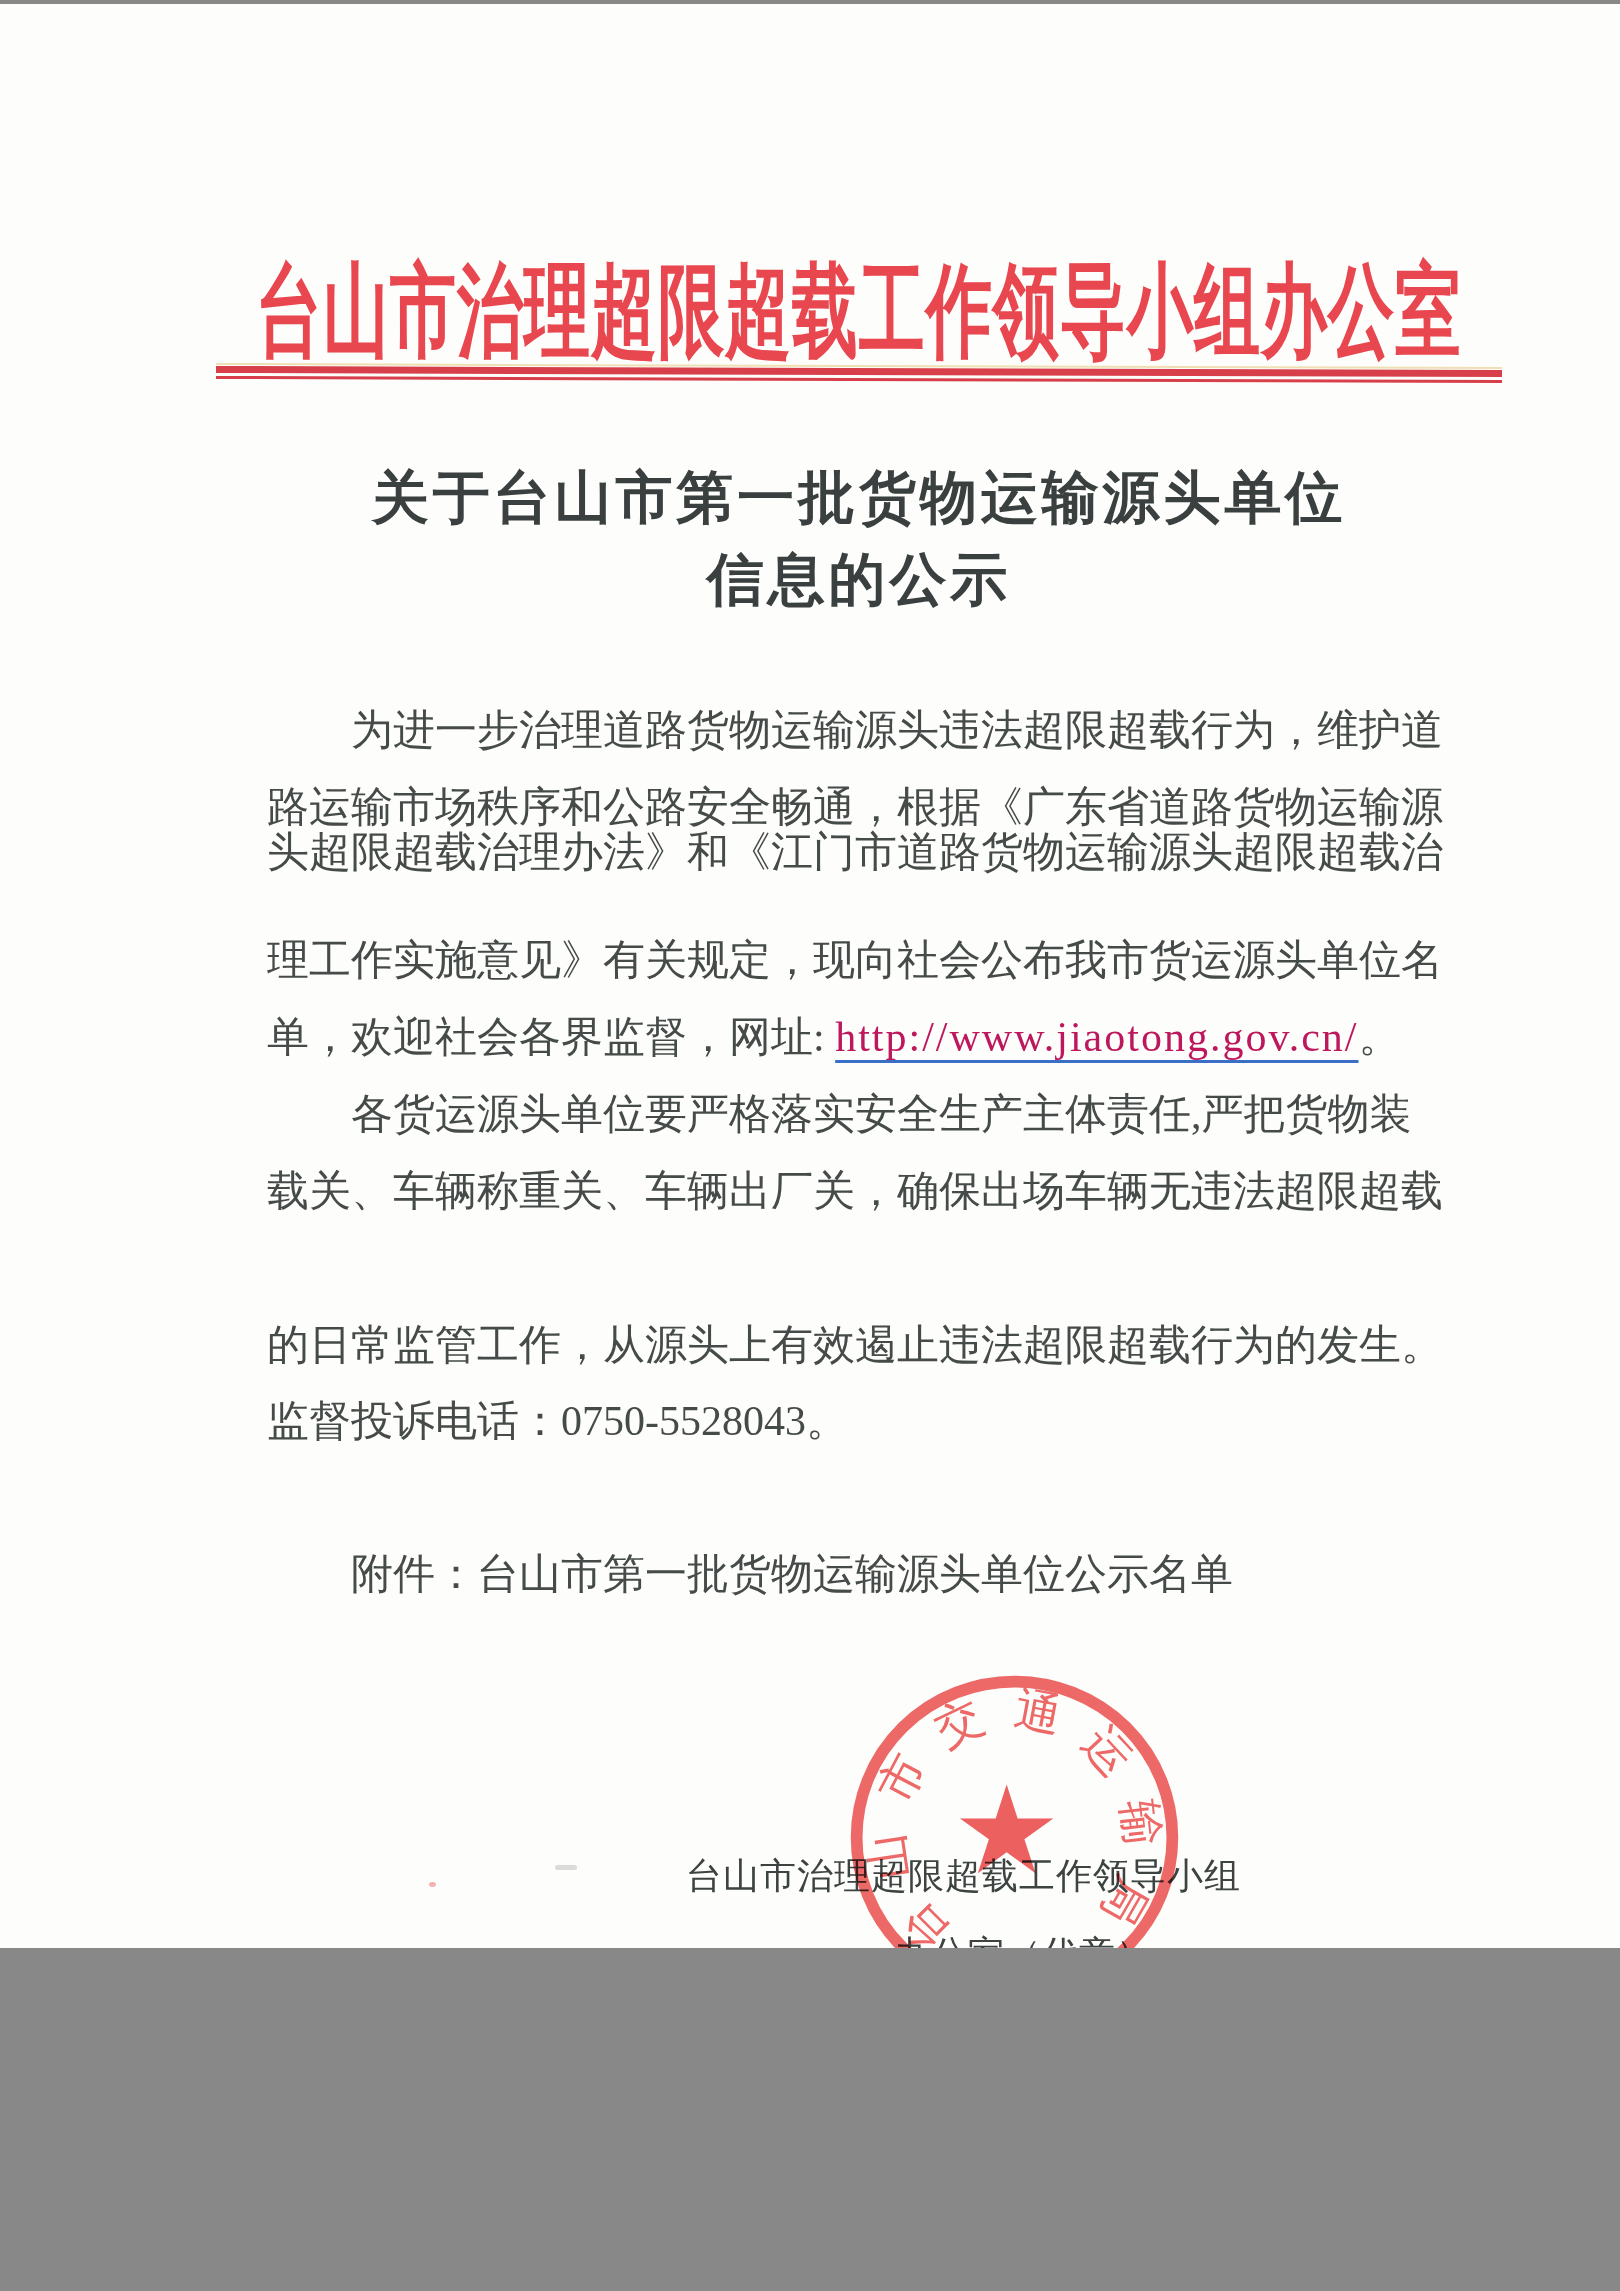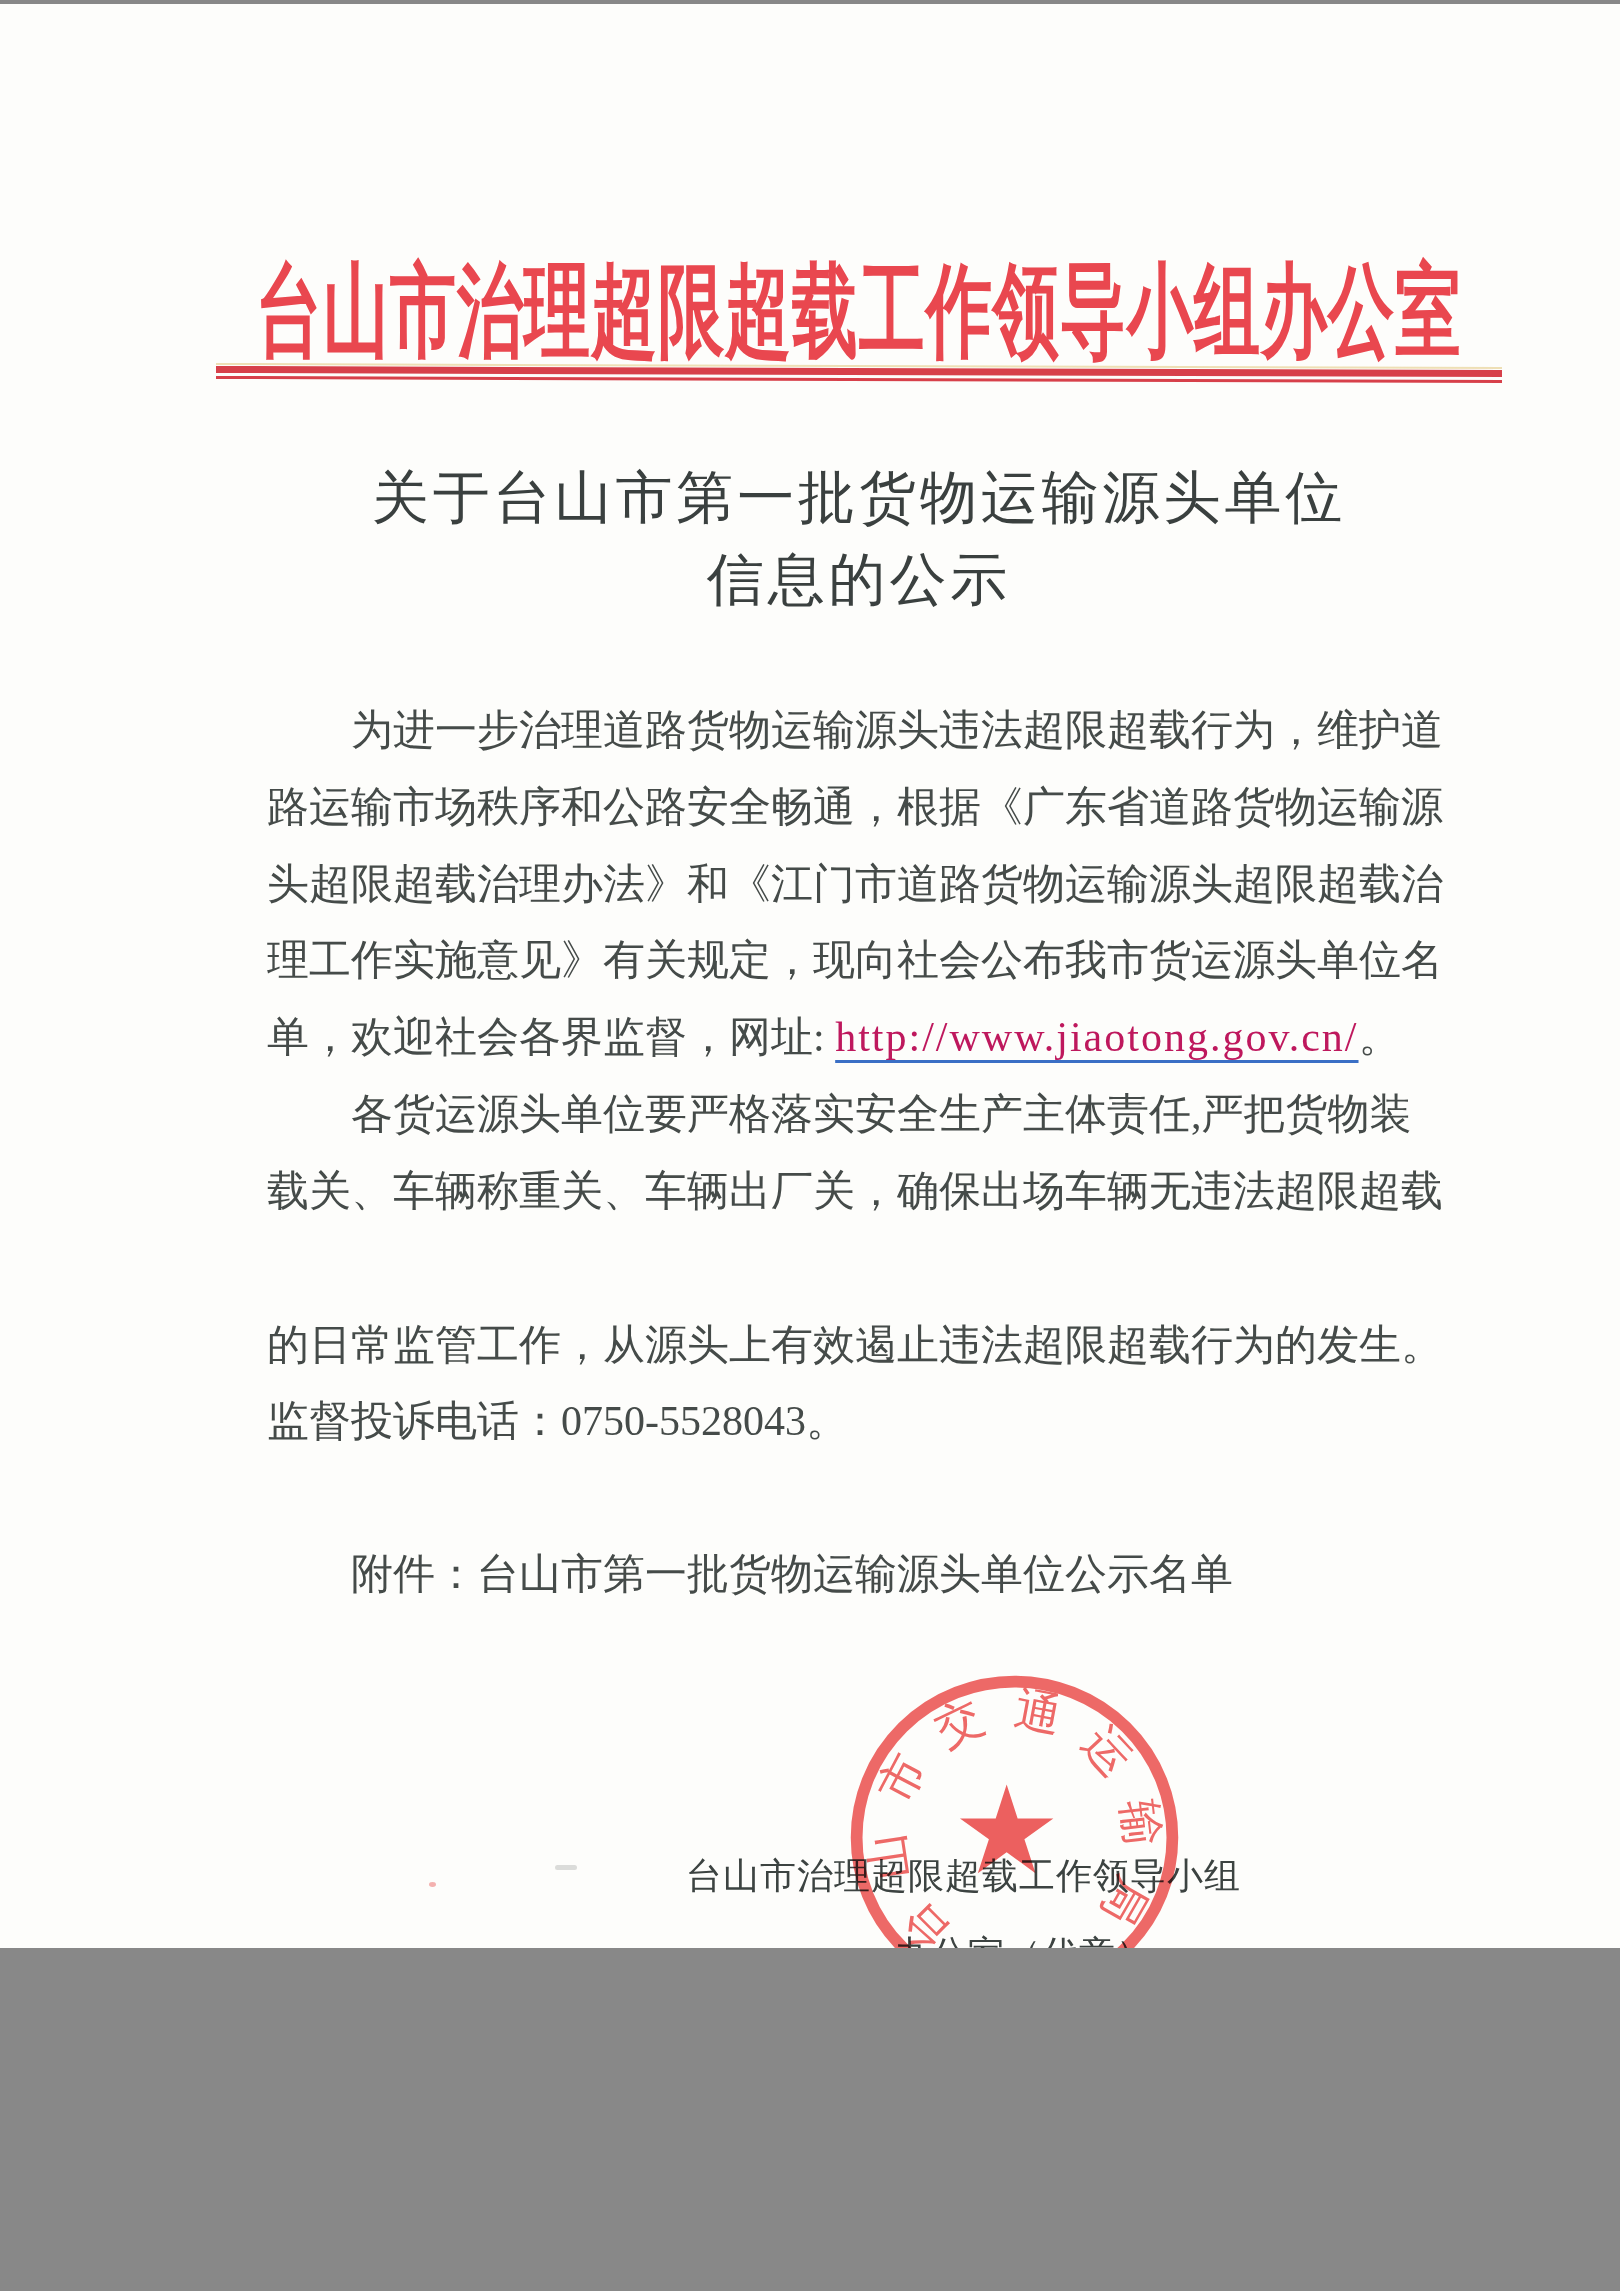--- a/index.html
+++ b/index.html
@@ -22,21 +22,21 @@
   .rule-gold{position:absolute;left:216px;width:1286px;background:#e6cf8f;opacity:.65;}
   .rule-top-gold{top:361px;height:2px;transform:rotate(.18deg);}
   .rule-top-thick{top:364px;height:6.9px;transform:rotate(.18deg);}
   .rule-top-thin{top:374px;height:2.9px;transform:rotate(.18deg);}
   .rule-bottom-gold{top:2213px;height:2px;transform:rotate(.12deg);}
   .rule-bottom-thin{top:2217px;height:2.9px;transform:rotate(.12deg);}
   .rule-bottom-thick{top:2222px;height:6.9px;transform:rotate(.12deg);}
   
   .doc-title{
     position:absolute;top:453px;left:216px;width:1286px;
-    text-align:center;font-size:57px;font-weight:normal;
+    text-align:center;font-size:57px;font-weight:bold;
     color:#3a403f;line-height:82px;letter-spacing:3.9px;white-space:nowrap;
   }
   
   .body-line{
     position:absolute;left:267px;width:1186px;
     font-size:42px;line-height:76px;color:#454b49;
     white-space:nowrap;
   }
   .indent{padding-left:84px;}
   .url-link{
@@ -75,21 +75,21 @@
   <div class="rule rule-top-thick"></div>
   <div class="rule rule-top-thin"></div>
 
   <div class="doc-title">
     <div>关于台山市第一批货物运输源头单位</div>
     <div>信息的公示</div>
   </div>
 
   <div class="body-line indent" style="top:688px">为进一步治理道路货物运输源头违法超限超载行为，维护道</div>
   <div class="body-line" style="top:765px">路运输市场秩序和公路安全畅通，根据《广东省道路货物运输源</div>
-  <div class="body-line" style="top:842px">头超限超载治理办法》和《江门市道路货物运输源头超限超载治</div>
+  <div class="body-line" style="top:810px">头超限超载治理办法》和《江门市道路货物运输源头超限超载治</div>
   <div class="body-line" style="top:918px">理工作实施意见》有关规定，现向社会公布我市货运源头单位名</div>
   <div class="body-line" style="top:995px"><span>单，欢迎社会各界监督，网址: </span><span class="url-link">http://www.jiaotong.gov.cn/</span><span>。</span></div>
 
   <div class="body-line indent" style="top:1072px">各货运源头单位要严格落实安全生产主体责任,严把货物装</div>
   <div class="body-line" style="top:1149px">载关、车辆称重关、车辆出厂关，确保出场车辆无违法超限超载</div>
   <div class="body-line" style="top:1303px">的日常监管工作，从源头上有效遏止违法超限超载行为的发生。</div>
   <div class="body-line" style="top:1379px">监督投诉电话：0750-5528043。</div>
 
   <div class="body-line indent" style="top:1532px">附件：台山市第一批货物运输源头单位公示名单</div>
 

